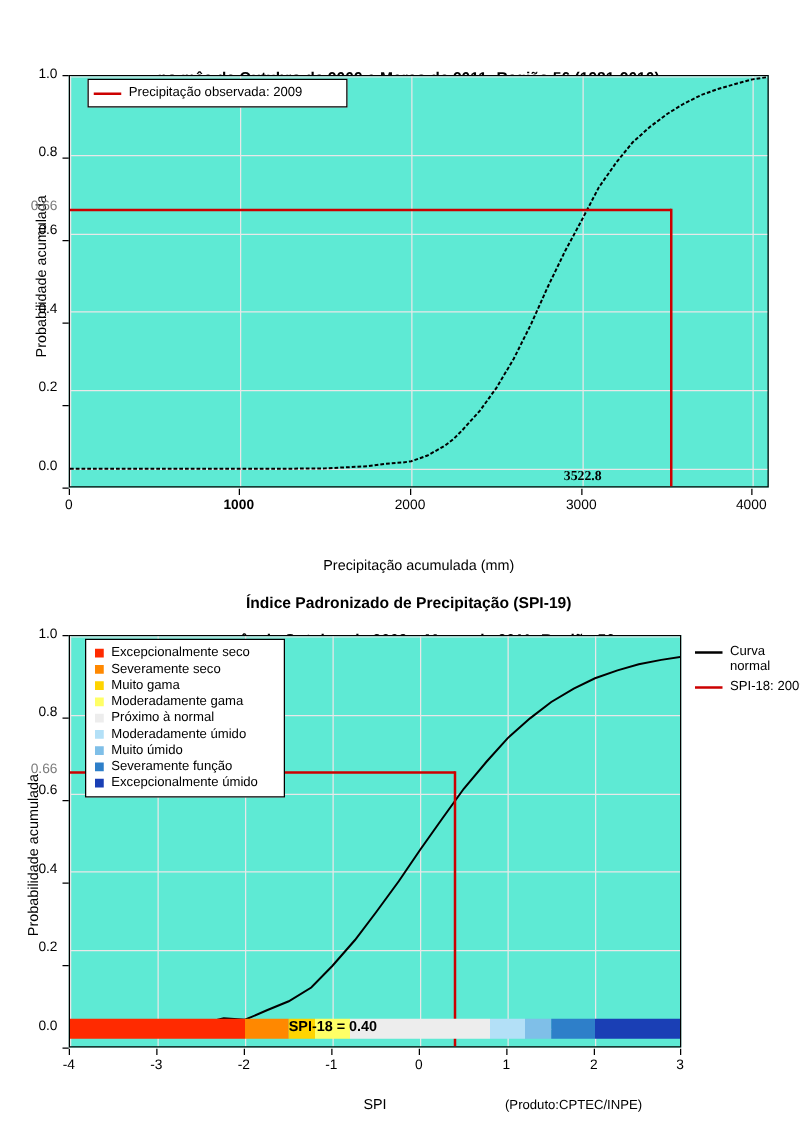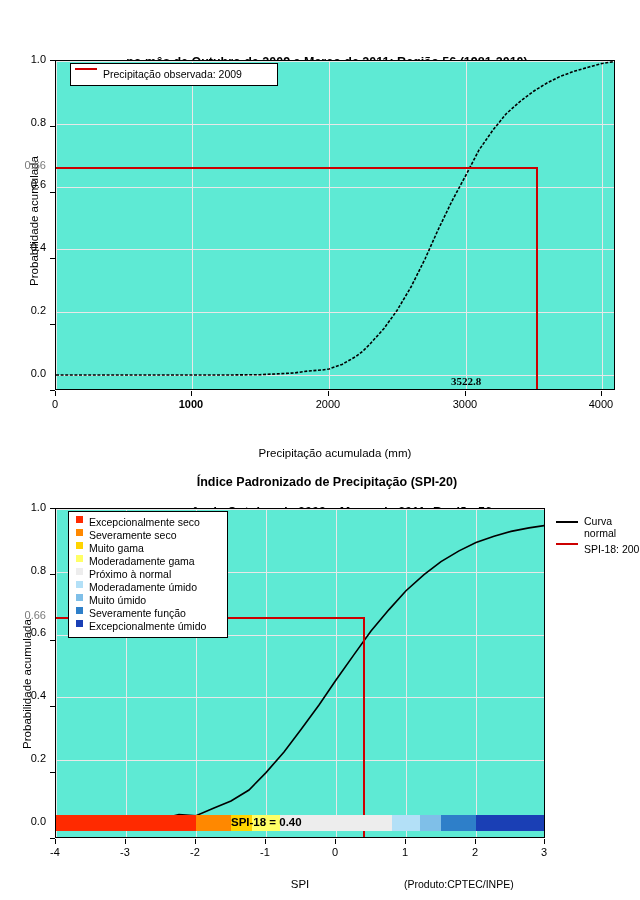--- a/index.html
+++ b/index.html
@@ -63,21 +63,21 @@
 
   
   .legend {
     position:absolute;
     background:#fff;
     border:1px solid #000;
     font-size:10.5px;
     padding:4px 6px 4px 4px;
   }
   .legend-row {
-    display:flex; height:13px; white-space:nowrap;
+    display:flex; align-items:center; height:13px; white-space:nowrap;
   }
   .legend-key {
     width:22px; height:0; border-top:2px solid #cc0000; margin-right:6px;
     flex:0 0 22px;
   }
   .legend-key.black { border-top-color:#000; }
   .legend-sq {
     width:7px; height:7px; margin-right:6px; margin-left:3px; flex:0 0 7px;
   }
   .legend-label { line-height:13px; }
@@ -178,21 +178,21 @@
     <div class="legend-row">
       <span class="legend-key"></span>
       <span class="legend-label">Precipitação observada: 2009</span>
     </div>
   </div>
 </div>
 
 <div class="panel" id="panel-bottom">
 
   <div class="chart-title">
-    <span>Índice Padronizado de Precipitação (SPI-20)</span><br>
+    <span>Índice Padronizado de Precipitação (SPI-19)</span><br>
     <span>no mês de Outubro de 2009 a Março de 2011: Região 56</span>
   </div>
 
   <div class="axis-title vertical" style="left:-73px; top:228px; width:200px;">Probabilidade acumulada</div>
 
   <div class="plotbox" style="left:55px; top:58px; width:490px; height:330px;">
 
     <div class="gridline-v" style="left:0px;"></div>
     <div class="gridline-v" style="left:70px;"></div>
     <div class="gridline-v" style="left:140px;"></div>

